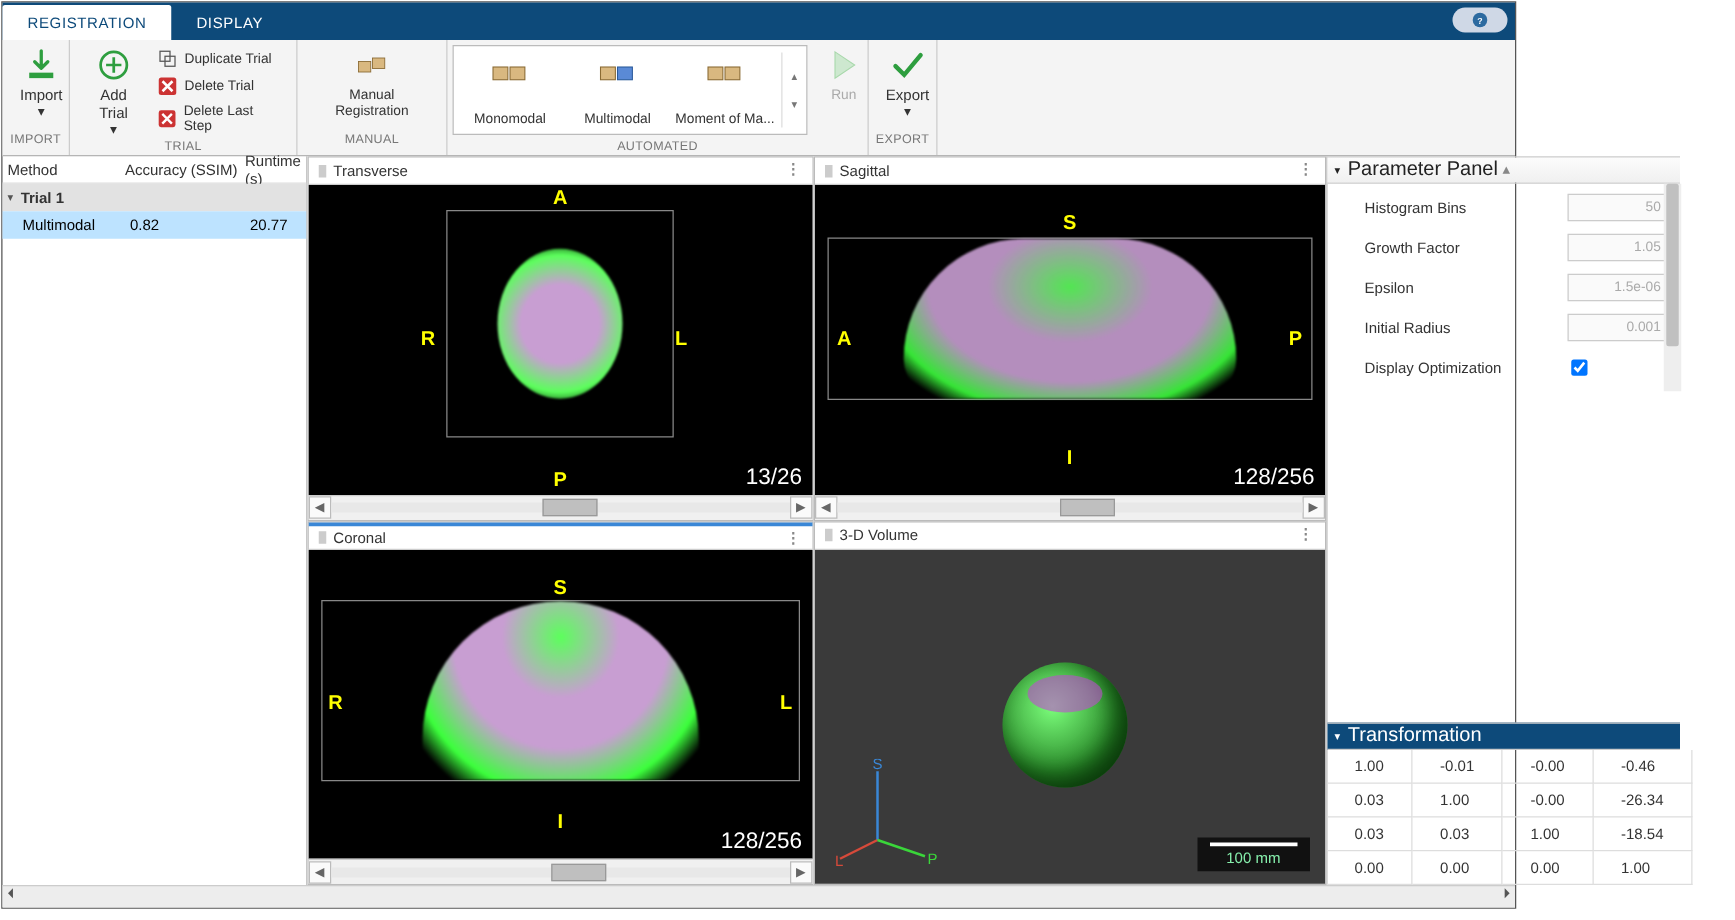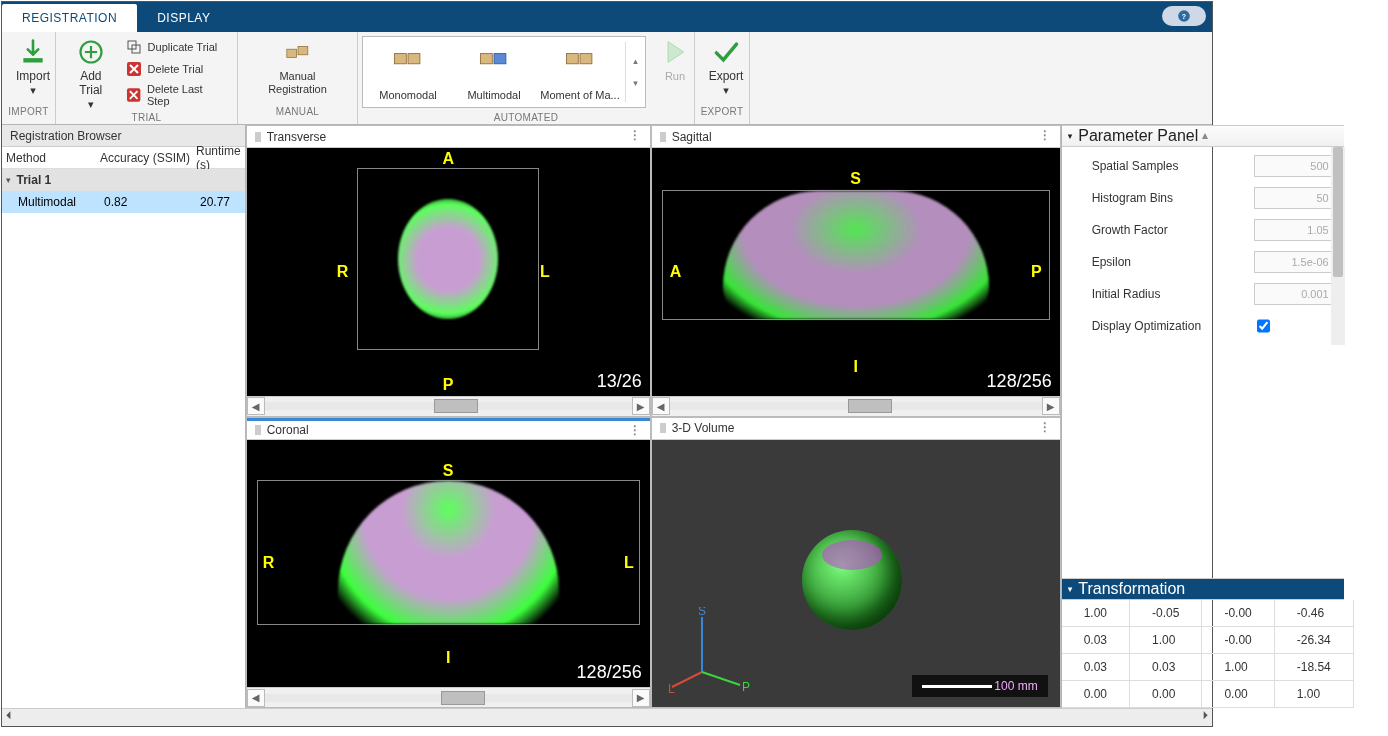--- a/index.html
+++ b/index.html
@@ -214,21 +214,20 @@
       </div>
       <div class="footer">EXPORT</div>
     </div>
     <div style="flex:1"></div>
   </div>
   <span class="collapse-handle">▴</span>
 
   <div class="content">
 
     <div class="leftpanel">
-      <div class="panelhdr">Registration Browser</div>
       <div class="browser-hdr">
         <div>Method</div>
         <div>Accuracy (SSIM)</div>
         <div>Runtime (s)</div>
       </div>
       <div class="trialrow trial-group">Trial 1</div>
       <div class="trialrow trial-item">
         <div>Multimodal</div>
         <div>0.82</div>
         <div>20.77</div>
@@ -320,35 +319,31 @@
           </div>
 
           <svg style="position:absolute;left:10px;bottom:10px" width="90" height="90">
             <line x1="40" y1="65" x2="40" y2="10" stroke="#3a87d6" stroke-width="2"></line>
             <line x1="40" y1="65" x2="10" y2="80" stroke="#d64a3a" stroke-width="2"></line>
             <line x1="40" y1="65" x2="78" y2="78" stroke="#3ad63a" stroke-width="2"></line>
             <text x="40" y="8" fill="#3a87d6" font-size="12" text-anchor="middle">S</text>
             <text x="6" y="86" fill="#d64a3a" font-size="12">L</text>
             <text x="80" y="84" fill="#3ad63a" font-size="12">P</text>
           </svg>
-          <div style="position:absolute;right:12px;bottom:10px;background:rgba(0,0,0,0.7);padding:4px 10px;color:#f0abfc;font-size:14px;display:flex;flex-direction:row;align-items:center;gap:2px">
+          <div style="position:absolute;right:12px;bottom:10px;background:rgba(0,0,0,0.7);padding:4px 10px;color:#86efac;font-size:14px;display:flex;flex-direction:column;align-items:center;gap:2px">
             <div style="width:70px;height:3px;background:#fff"></div>
             <span>100 mm</span>
           </div>
         </div>
       </div>
     </div>
 
     <div class="rightpanel">
       <div class="section-hdr">Parameter Panel</div>
       <div class="params">
-        <div class="row">
-            <span class="plabel">Spatial Samples</span>
-            <input value="500" style="">
-          </div>
         <div class="row">
             <span class="plabel">Histogram Bins</span>
             <input value="50" style="">
           </div>
         <div class="row">
             <span class="plabel">Growth Factor</span>
             <input value="1.05" style="">
           </div>
         <div class="row">
             <span class="plabel">Epsilon</span>
@@ -363,21 +358,21 @@
             <input type="checkbox" checked="" style="width: auto; margin-right: 66px;">
           </div>
         <div class="scroll">
             <div class="sthumb"></div>
           </div>
       </div>
       <div style="flex:1"></div>
       <div class="section-hdr dark">Transformation</div>
       <div class="matrix">
         <div>1.00</div>
-          <div>-0.05</div>
+          <div>-0.01</div>
           <div>-0.00</div>
           <div>-0.46</div>
         <div>0.03</div>
           <div>1.00</div>
           <div>-0.00</div>
           <div>-26.34</div>
         <div>0.03</div>
           <div>0.03</div>
           <div>1.00</div>
           <div>-18.54</div>

